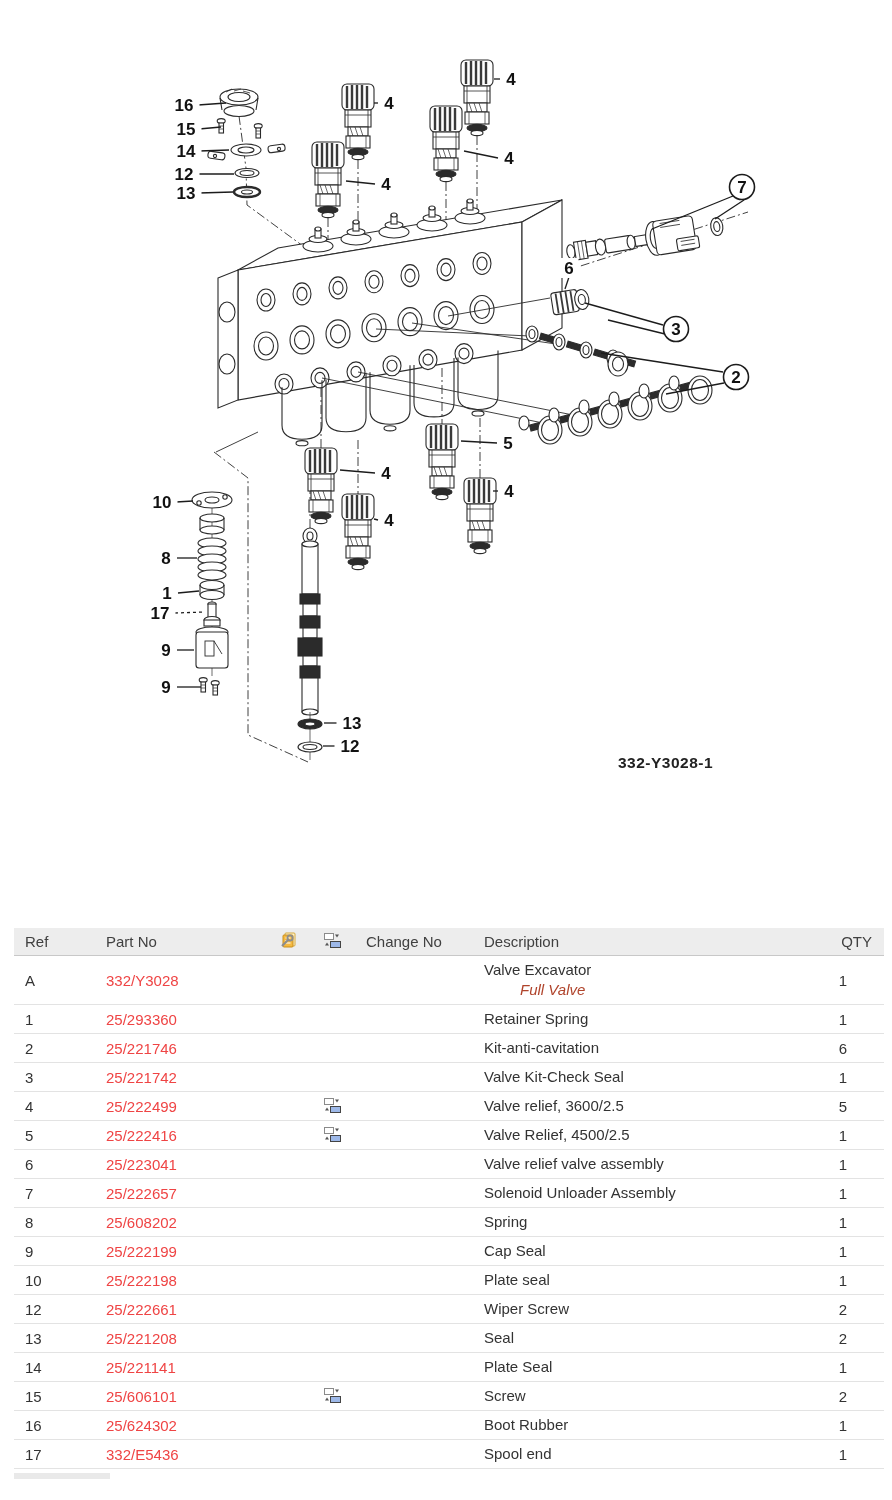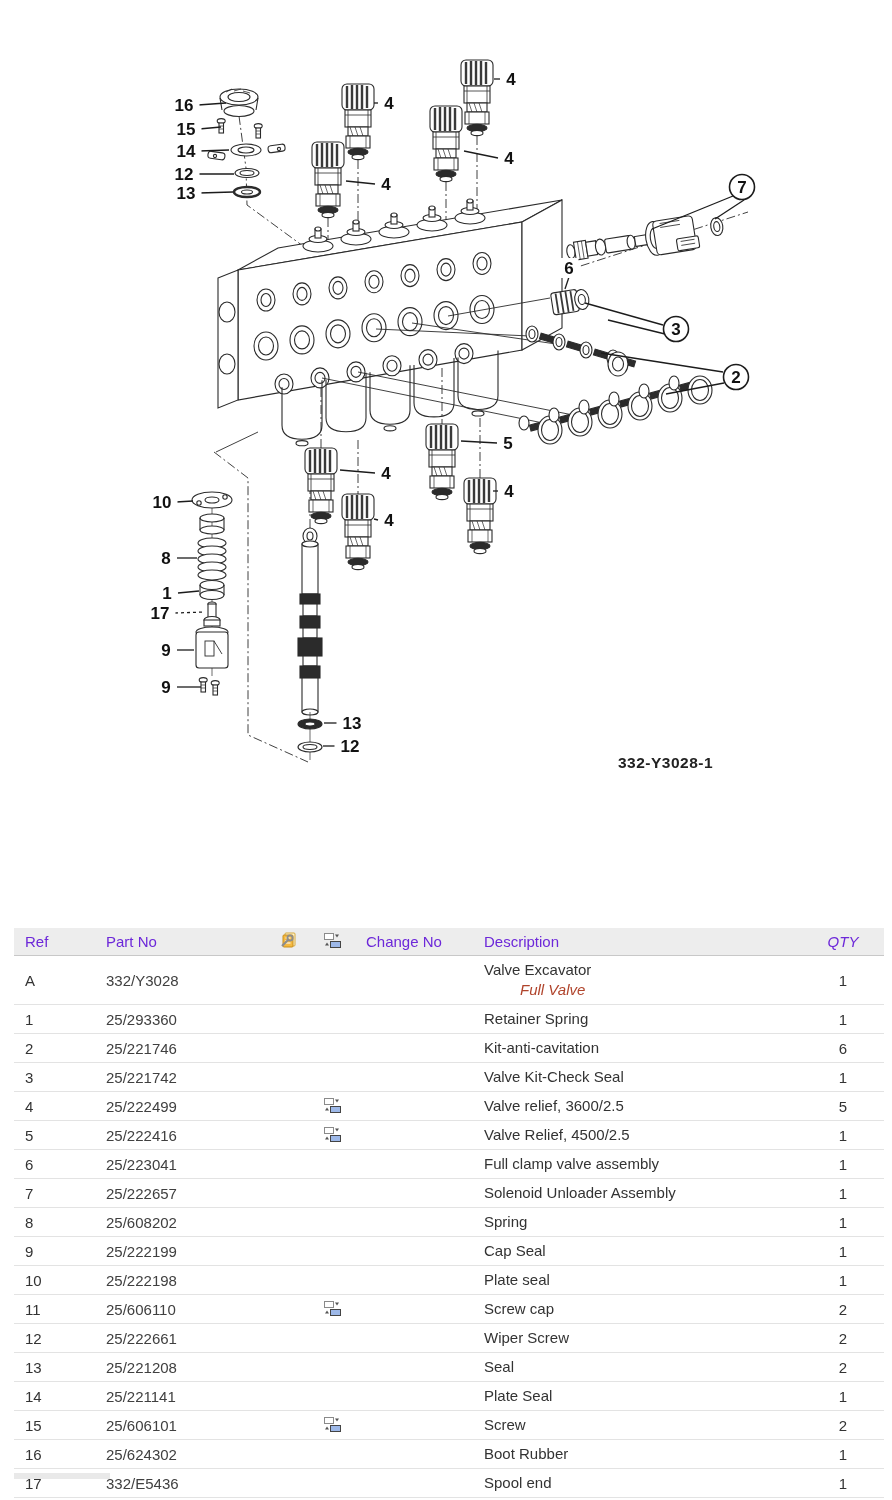--- a/index.html
+++ b/index.html
@@ -3,30 +3,30 @@
 <meta charset="utf-8">
 <style>
   html,body{margin:0;padding:0;background:#fff;}
   body{font-family:"Liberation Sans",sans-serif;}
   .canvas{position:relative;width:892px;height:1500px;background:#fff;overflow:hidden;}
   .diagram{position:absolute;top:0;left:0;}
   .figcode{font-family:"Liberation Sans",sans-serif;font-size:15.5px;font-weight:bold;fill:#222;letter-spacing:.5px;}
   .co-label{font-family:"Liberation Sans",sans-serif;font-size:17px;font-weight:bold;fill:#111;}
   .table-wrap{position:absolute;top:928px;left:14px;width:870px;}
   table.parts{border-collapse:collapse;width:870px;font-size:15px;color:#333;table-layout:fixed;}
-  table.parts thead th{background:#ededed;font-weight:normal;color:#6d28d9;text-align:left;
+  table.parts thead th{background:#ededed;font-weight:normal;color:#404040;text-align:left;
     padding:5px 12px;border-bottom:1px solid #c8c8c8;height:16px;white-space:nowrap;}
   table.parts thead th.icon-col{padding:2px 0;text-align:center;}
-  table.parts thead th.qty-col{text-align:center;font-style:italic;}
+  table.parts thead th.qty-col{text-align:right;}
   table.parts tbody td{border-bottom:1px solid #e3e3e3;padding:4px 12px;vertical-align:middle;
     white-space:nowrap;overflow:hidden;}
   table.parts tbody td.ref{padding-left:11px;}
   table.parts tbody td.icon-cell{padding:2px 0;text-align:center;}
   table.parts tbody td.qty{text-align:center;padding:4px 0;}
-  a.part{color:#404040;text-decoration:none;cursor:pointer;}
+  a.part{color:#ef4444;text-decoration:none;cursor:pointer;}
   .note{color:#b0442c;font-style:italic;margin-left:36px;}
   .desc-line{line-height:20px;}
   .partial-row{position:absolute;top:1473px;left:14px;width:96px;height:6px;background:#e9e9e9;}
   .hicon{display:inline-block;vertical-align:middle;}
 </style>
 </head>
 <body>
 
 <div class="canvas">
 
@@ -565,21 +565,21 @@
             </td>
             <td class="qty">1</td>
           </tr>
           <tr>
             <td class="ref">6</td>
             <td><a class="part">25/223041</a></td>
             <td class="icon-cell"></td>
             <td class="icon-cell"></td>
             <td></td>
             <td>
-              <div class="desc-line">Full clamp valve assembly</div>
+              <div class="desc-line">Valve relief valve assembly</div>
             </td>
             <td class="qty">1</td>
           </tr>
           <tr>
             <td class="ref">7</td>
             <td><a class="part">25/222657</a></td>
             <td class="icon-cell"></td>
             <td class="icon-cell"></td>
             <td></td>
             <td>
@@ -614,80 +614,64 @@
             <td><a class="part">25/222198</a></td>
             <td class="icon-cell"></td>
             <td class="icon-cell"></td>
             <td></td>
             <td>
               <div class="desc-line">Plate seal</div>
             </td>
             <td class="qty">1</td>
           </tr>
           <tr>
-            <td class="ref">11</td>
-            <td><a class="part">25/606110</a></td>
+            <td class="ref">12</td>
+            <td><a class="part">25/222661</a></td>
+            <td class="icon-cell"></td>
+            <td class="icon-cell"></td>
+            <td></td>
+            <td>
+              <div class="desc-line">Wiper Screw</div>
+            </td>
+            <td class="qty">2</td>
+          </tr>
+          <tr>
+            <td class="ref">13</td>
+            <td><a class="part">25/221208</a></td>
+            <td class="icon-cell"></td>
+            <td class="icon-cell"></td>
+            <td></td>
+            <td>
+              <div class="desc-line">Seal</div>
+            </td>
+            <td class="qty">2</td>
+          </tr>
+          <tr>
+            <td class="ref">14</td>
+            <td><a class="part">25/221141</a></td>
+            <td class="icon-cell"></td>
+            <td class="icon-cell"></td>
+            <td></td>
+            <td>
+              <div class="desc-line">Plate Seal</div>
+            </td>
+            <td class="qty">1</td>
+          </tr>
+          <tr>
+            <td class="ref">15</td>
+            <td><a class="part">25/606101</a></td>
             <td class="icon-cell"></td>
             <td class="icon-cell"><span class="hicon"><svg width="17" height="15" viewBox="0 0 17 15">
       <rect x="0.5" y="0.5" width="9" height="6" fill="#fff" stroke="#8a8a8a"></rect>
       <path d="M11,1.5 h4 l-2,3 z" fill="#555"></path>
       <path d="M1,12.5 h4 l-2,-3 z" fill="#555"></path>
       <rect x="6.5" y="8.5" width="10" height="6" fill="#9db8e8" stroke="#444"></rect>
     </svg></span></td>
             <td></td>
             <td>
-              <div class="desc-line">Screw cap</div>
-            </td>
-            <td class="qty">2</td>
-          </tr>
-          <tr>
-            <td class="ref">12</td>
-            <td><a class="part">25/222661</a></td>
-            <td class="icon-cell"></td>
-            <td class="icon-cell"></td>
-            <td></td>
-            <td>
-              <div class="desc-line">Wiper Screw</div>
-            </td>
-            <td class="qty">2</td>
-          </tr>
-          <tr>
-            <td class="ref">13</td>
-            <td><a class="part">25/221208</a></td>
-            <td class="icon-cell"></td>
-            <td class="icon-cell"></td>
-            <td></td>
-            <td>
-              <div class="desc-line">Seal</div>
-            </td>
-            <td class="qty">2</td>
-          </tr>
-          <tr>
-            <td class="ref">14</td>
-            <td><a class="part">25/221141</a></td>
-            <td class="icon-cell"></td>
-            <td class="icon-cell"></td>
-            <td></td>
-            <td>
-              <div class="desc-line">Plate Seal</div>
-            </td>
-            <td class="qty">1</td>
-          </tr>
-          <tr>
-            <td class="ref">15</td>
-            <td><a class="part">25/606101</a></td>
-            <td class="icon-cell"></td>
-            <td class="icon-cell"><span class="hicon"><svg width="17" height="15" viewBox="0 0 17 15">
-      <rect x="0.5" y="0.5" width="9" height="6" fill="#fff" stroke="#8a8a8a"></rect>
-      <path d="M11,1.5 h4 l-2,3 z" fill="#555"></path>
-      <path d="M1,12.5 h4 l-2,-3 z" fill="#555"></path>
-      <rect x="6.5" y="8.5" width="10" height="6" fill="#9db8e8" stroke="#444"></rect>
-    </svg></span></td>
-            <td></td>
-            <td>
               <div class="desc-line">Screw</div>
             </td>
             <td class="qty">2</td>
           </tr>
           <tr>
             <td class="ref">16</td>
             <td><a class="part">25/624302</a></td>
             <td class="icon-cell"></td>
             <td class="icon-cell"></td>
             <td></td>

